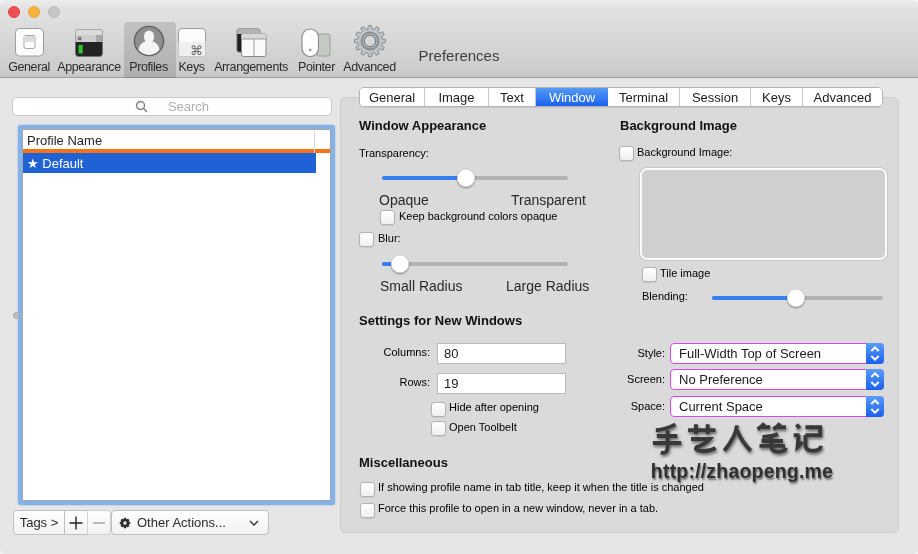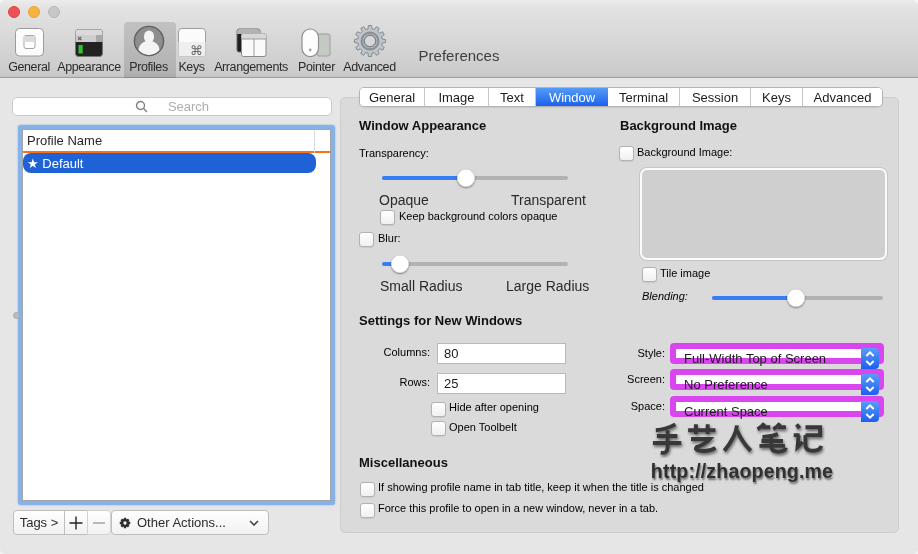--- a/index.html
+++ b/index.html
@@ -24,25 +24,25 @@
 
   
   #search { position:absolute; left:12px; top:97px; width:320px; height:19px;
     background:#fff; border:1px solid #c9c9c9; border-radius:5px;
     display:flex; align-items:center; justify-content:center; }
   #search span { color:#aeaeae; font-size:13px; margin-left:20px; }
   #listring { position:absolute; left:18px; top:125px; width:317px; height:380px;
     border-radius:3px; background:#85b2e9; box-shadow:0 0 2px 0 rgba(125,170,225,0.9); }
   #listbox { position:absolute; left:4px; top:4px; width:309px; height:372px;
     background:#fff; border:1px solid #a5a5a5; overflow:hidden; }
-  #lhead { height:23px; border-bottom:2px solid #f97316; position:relative; }
+  #lhead { height:23px; border-bottom:4px solid #f97316; position:relative; }
   #lhead span { font-size:13px; color:#272727; position:absolute; left:4px; top:3px; line-height:15px; }
   #lhead .csep { position:absolute; right:15px; top:0; width:1px; height:23px; background:#dadada; }
   #selrow { height:20px; width:293px; background:#1e62d5; color:#fff; font-size:13px;
-    display:flex; align-items:center; padding-left:4px;border-radius:8px; }
+    display:flex; align-items:center; padding-left:4px; }
 
   .btn { position:absolute; top:510px; height:25px; background:linear-gradient(#fefefe,#f2f2f2);
     border:1px solid #bebebe; font-size:13px; color:#2b2b2b;
     display:flex; align-items:center; justify-content:center; }
 
   
   #tabbox { position:absolute; left:340px; top:97px; width:559px; height:436px;
     background:#dbdadb; border:1px solid #cecece; border-radius:5px; }
   #tabs { position:absolute; left:359px; top:87px; height:20px; display:flex;
     border:1px solid #b4b4b4; border-radius:5px; overflow:hidden;
@@ -61,21 +61,21 @@
   .thumb { position:absolute; width:18px; height:18px; border-radius:50%;
     background:#fff; box-shadow:0 1px 2px rgba(0,0,0,0.45), inset 0 0 0 0.5px #c8c8c8; }
 
   .cb { position:absolute; width:15px; height:15px; background:linear-gradient(#fff,#f0f0f0);
     border:1px solid #b2b2b2; border-radius:3px; box-shadow:0 1px 1px rgba(0,0,0,0.08); }
 
   .input { position:absolute; width:129px; height:21px; background:#fff;
     border:1px solid #b9b9b9; font-size:13px; color:#1b1b1b; padding:2px 0 0 6px; }
 
   .pop { position:absolute; left:670px; width:214px; height:21px; background:#fff;
-    border:6px solid #d946ef; border-radius:4px; font-size:13px; color:#1b1b1b; }
+    border:1px solid #d946ef; border-radius:4px; font-size:13px; color:#1b1b1b; }
   .pop .tx { position:absolute; left:8px; top:2px; }
   .pop .cap { position:absolute; right:-1px; top:-1px; width:18px; height:21px;
     background:linear-gradient(#5a9df8,#1c5fee); border-radius:0 4px 4px 0; }
 
   #imgwell { position:absolute; left:640px; top:168px; width:247px; height:92px;
     background:#cfcfd0; border:2px solid #fbfbfb; border-radius:7px;
     box-shadow:0 0 0 1px #c6c6c6; }
 </style>
 </head>
 <body>
@@ -245,39 +245,39 @@
     <div class="fill" style="width:18px;"></div>
   </div>
 <div class="thumb" style="left:391px; top:255px;"></div>
 <div class="l10" style="left:380px; top:278px;">Small Radius</div>
 <div class="l10" style="left:506px; top:278px;">Large Radius</div>
 
 <div class="h13" style="left:359px; top:313px;">Settings for New Windows</div>
 <div class="l13" style="left:350px; top:345px; width:80px; text-align:right;">Columns:</div>
 <div class="input" style="left:437px; top:343px;">80</div>
 <div class="l13" style="left:350px; top:375px; width:80px; text-align:right;">Rows:</div>
-<div class="input" style="left:437px; top:373px;">25</div>
+<div class="input" style="left:437px; top:373px;">19</div>
 <div class="cb" style="left:431px; top:402px;"></div>
 <div class="l13" style="left:449px; top:400px;">Hide after opening</div>
 <div class="cb" style="left:431px; top:421px;"></div>
 <div class="l13" style="left:449px; top:420px;">Open Toolbelt</div>
 
 <div class="h13" style="left:359px; top:455px;">Miscellaneous</div>
 <div class="cb" style="left:360px; top:482px;"></div>
 <div class="l13" style="left:378px; top:480px;">If showing profile name in tab title, keep it when the title is changed</div>
 <div class="cb" style="left:360px; top:503px;"></div>
 <div class="l13" style="left:378px; top:501px;">Force this profile to open in a new window, never in a tab.</div>
 
 <div class="h13" style="left:620px; top:118px;">Background Image</div>
 <div class="cb" style="left:619px; top:146px;"></div>
 <div class="l13" style="left:637px; top:145px;">Background Image:</div>
 <div id="imgwell"></div>
 <div class="cb" style="left:642px; top:267px;"></div>
 <div class="l13" style="left:660px; top:266px;">Tile image</div>
-<div class="l13" style="left:642px; top:289px;font-style:italic;">Blending:</div>
+<div class="l13" style="left:642px; top:289px;">Blending:</div>
 <div class="track" style="left:712px; top:296px; width:171px;">
     <div class="fill" style="width:83px;"></div>
   </div>
 <div class="thumb" style="left:787px; top:289px;"></div>
 
 <div class="l13" style="left:590px; top:346px; width:75px; text-align:right;">Style:</div>
 <div class="pop" style="top:343px;">
     <span class="tx">Full-Width Top of Screen</span>
     <span class="cap"><svg width="18" height="21" viewBox="0 0 18 21">
         <path d="M5.3 8 L9 4.3 L12.7 8 M5.3 13 L9 16.7 L12.7 13" fill="none" stroke="#fff" stroke-width="2"></path>

